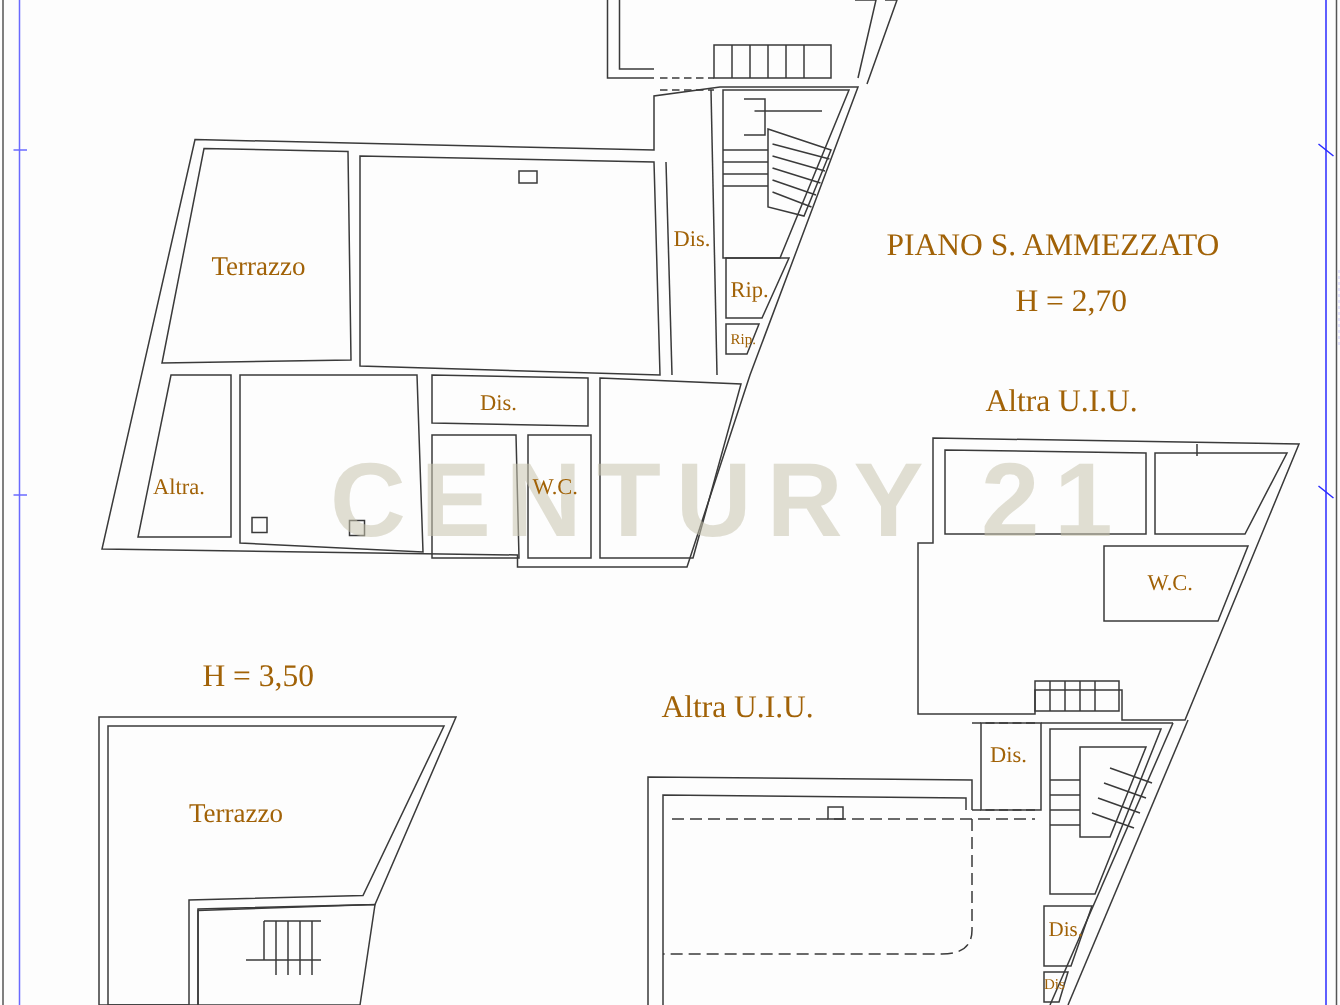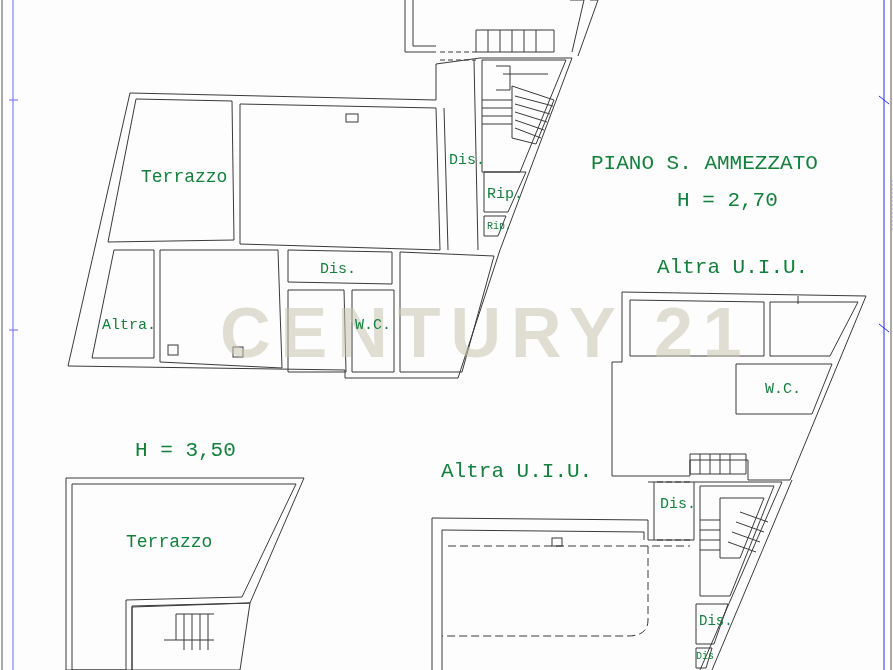--- a/index.html
+++ b/index.html
@@ -1,18 +1,18 @@
 <!DOCTYPE html>
 <html><head>
 <meta charset="utf-8">
 <style>
   html, body { margin: 0; padding: 0; background: #fdfdfd; }
   #canvas { position: relative; width: 893px; height: 670px; overflow: hidden; background: #fdfdfd; font-family: "Liberation Sans", sans-serif; }
   svg { position: absolute; left: 0; top: 0; }
-  .lbl { position: absolute; color: #15803d; white-space: nowrap; font-family: Liberation Mono, monospace; line-height: 1; }
+  .lbl { position: absolute; color: #a16207; white-space: nowrap; font-family: Liberation Serif, serif; line-height: 1; }
   .title { font-size: 21px; }
   .room-lg { font-size: 18px; text-align: right; }
   .room-md { font-size: 15px; }
   .room-sm { font-size: 14px; }
   .room-xs { font-size: 10px; }
   .watermark { position: absolute; left: 220px; top: 298px; font-size: 70px; font-weight: bold; letter-spacing: 10px; color: rgba(200,196,175,0.55); font-family: Liberation Sans, sans-serif; line-height: 1; }
 </style>
 </head>
 <body>
 

